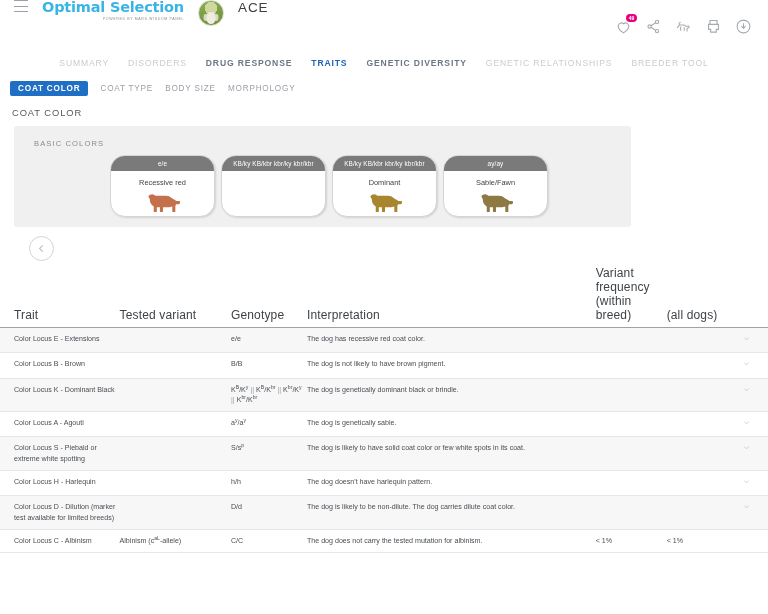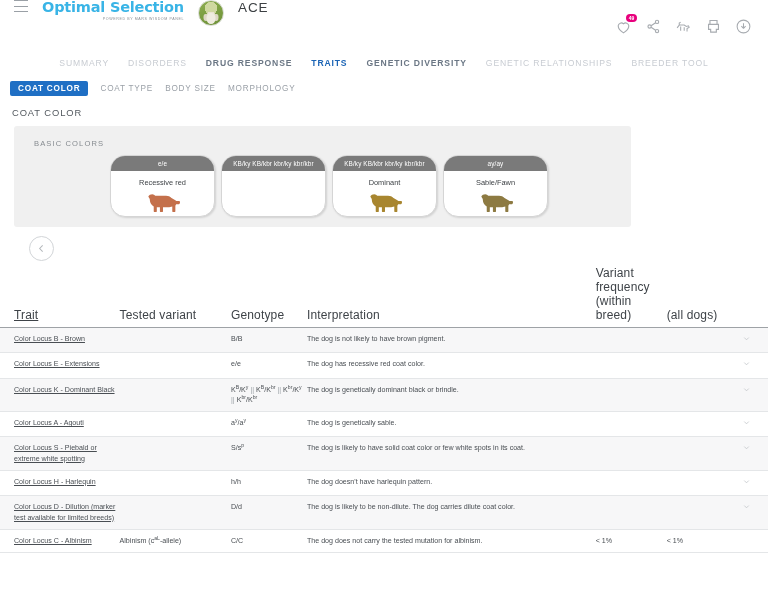--- a/index.html
+++ b/index.html
@@ -219,21 +219,21 @@
   thead tr { border-bottom: 1px solid #9ea2a6; }
   tbody td {
     font-size: 7.1px; color: #494e53;
     padding: 6px 4px 6px 0;
     vertical-align: top;
     line-height: 1.45;
     border-bottom: 1px solid #e4e6e8;
   }
   tbody tr:nth-child(odd) { background: #f7f7f8; }
   tbody tr:nth-child(even) { background: #ffffff; }
-  .c-trait { width: 118px; padding-left: 14px !important; text-decoration: underline; }
+  .c-trait { width: 118px; padding-left: 14px !important; }
   .c-variant { width: 110px; }
   .c-geno { width: 75px; }
   .c-interp { width: 285px; }
   .c-fwb { width: 70px; }
   .c-fad { width: 62px; }
   .c-exp { width: 38px; text-align: center; }
   .chev { color: #c2c6ca; cursor: pointer; display:inline-block; }
   sup { font-size: 0.72em; vertical-align: super; line-height: 0; }
   .gsep { color:#9aa0a6; }
 </style>
@@ -383,35 +383,35 @@
         <th class="c-fwb">
           <span style="display:block">Variant frequency</span>
           <span>(within breed)</span>
         </th>
         <th class="c-fad">(all dogs)</th>
         <th class="c-exp"></th>
       </tr>
     </thead>
     <tbody id="table-body">
         <tr>
+          <td class="c-trait">Color Locus E - Extensions</td>
+          <td class="c-variant"></td>
+          <td class="c-geno">e/e</td>
+          <td class="c-interp">The dog has recessive red coat color.</td>
+          <td class="c-fwb"></td>
+          <td class="c-fad"></td>
+          <td class="c-exp"><span class="chev"><svg width="9" height="9" viewBox="0 0 24 24" fill="none" stroke="currentColor" stroke-width="2.2">
+                <path d="M6 9.5l6 6 6-6"></path>
+              </svg></span></td>
+        </tr>
+        <tr>
           <td class="c-trait">Color Locus B - Brown</td>
           <td class="c-variant"></td>
           <td class="c-geno">B/B</td>
           <td class="c-interp">The dog is not likely to have brown pigment.</td>
-          <td class="c-fwb"></td>
-          <td class="c-fad"></td>
-          <td class="c-exp"><span class="chev"><svg width="9" height="9" viewBox="0 0 24 24" fill="none" stroke="currentColor" stroke-width="2.2">
-                <path d="M6 9.5l6 6 6-6"></path>
-              </svg></span></td>
-        </tr>
-        <tr>
-          <td class="c-trait">Color Locus E - Extensions</td>
-          <td class="c-variant"></td>
-          <td class="c-geno">e/e</td>
-          <td class="c-interp">The dog has recessive red coat color.</td>
           <td class="c-fwb"></td>
           <td class="c-fad"></td>
           <td class="c-exp"><span class="chev"><svg width="9" height="9" viewBox="0 0 24 24" fill="none" stroke="currentColor" stroke-width="2.2">
                 <path d="M6 9.5l6 6 6-6"></path>
               </svg></span></td>
         </tr>
         <tr>
           <td class="c-trait">Color Locus K - Dominant Black</td>
           <td class="c-variant"></td>
           <td class="c-geno">K<sup>B</sup>/K<sup>y</sup> <span class="gsep">||</span> K<sup>B</sup>/K<sup>br</sup> <span class="gsep">||</span> K<sup>br</sup>/K<sup>y</sup> <span class="gsep">||</span> K<sup>br</sup>/K<sup>br</sup></td>

